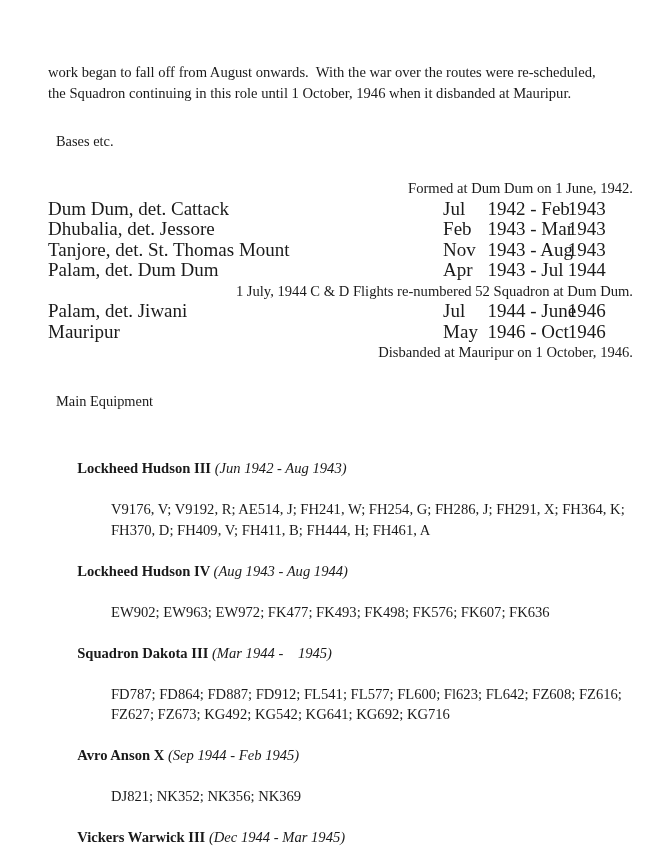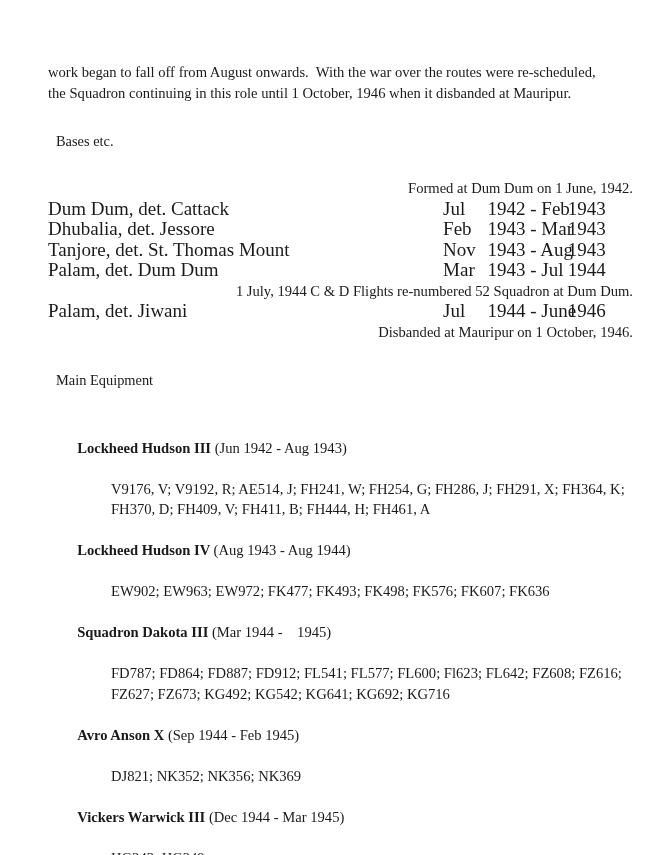--- a/index.html
+++ b/index.html
@@ -81,20 +81,21 @@
   .equip-type {
     font-size: 14.6px;
     line-height: 20.5px;
     white-space: pre;
   }
   .equip-type .tname {
     font-weight: bold;
   }
   .equip-type .tdates {
     font-weight: normal;
+    font-style: italic;
   }
   .equip-serials {
     font-size: 14.6px;
     line-height: 20.5px;
     padding-left: 44px;
   }
   .equip-serials .ln {
     display: block;
     white-space: pre;
     margin-left: 19px;
@@ -134,37 +135,43 @@
           <td class="c-year">1943</td>
         </tr>
         <tr>
           <td class="c-name">Tanjore, det. St. Thomas Mount</td>
           <td class="c-mon">Nov</td>
           <td class="c-range">1943 - Aug</td>
           <td class="c-year">1943</td>
         </tr>
         <tr>
           <td class="c-name">Palam, det. Dum Dum</td>
-          <td class="c-mon">Mar</td>
+          <td class="c-mon">Apr</td>
           <td class="c-range">1943 - Jul</td>
           <td class="c-year">1944</td>
         </tr>
       </tbody>
     </table>
 
     <div class="plain-line">1 July, 1944 C &amp; D Flights re-numbered 52 Squadron at Dum Dum.</div>
 
     <table class="tbl">
       <tbody>
         <tr>
           <td class="c-name">Palam, det. Jiwani</td>
           <td class="c-mon">Jul</td>
           <td class="c-range">1944 - June</td>
           <td class="c-year">1946</td>
         </tr>
+        <tr>
+          <td class="c-name">Mauripur</td>
+          <td class="c-mon">May</td>
+          <td class="c-range">1946 - Oct</td>
+          <td class="c-year">1946</td>
+        </tr>
       </tbody>
     </table>
 
     <div class="plain-line">Disbanded at Mauripur on 1 October, 1946.</div>
 
     <div class="sp-3"></div>
 
     <div class="section-heading">Main Equipment</div>
 
     <div class="sp-2"></div>

